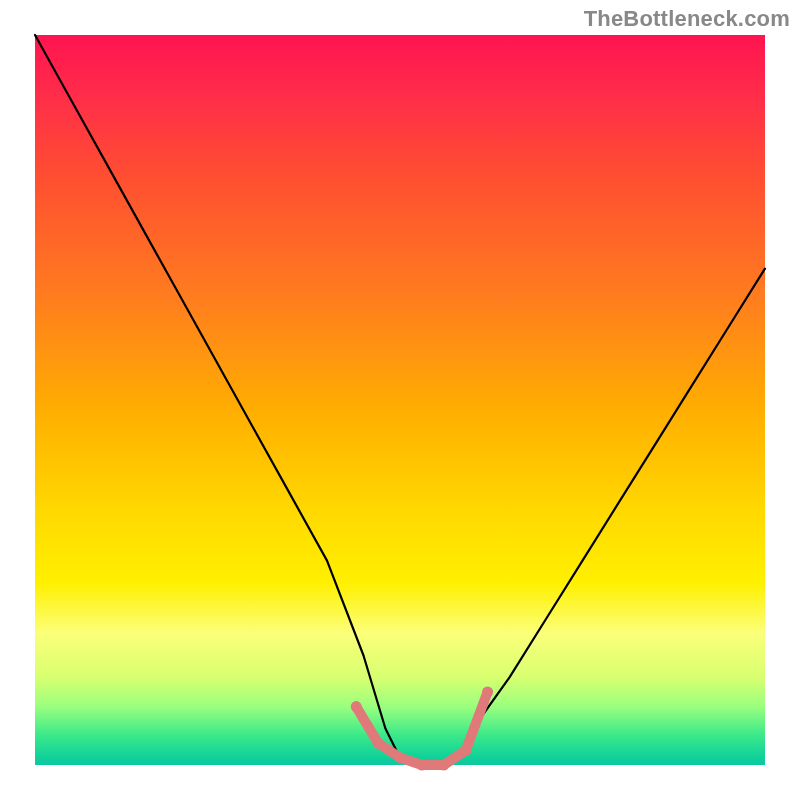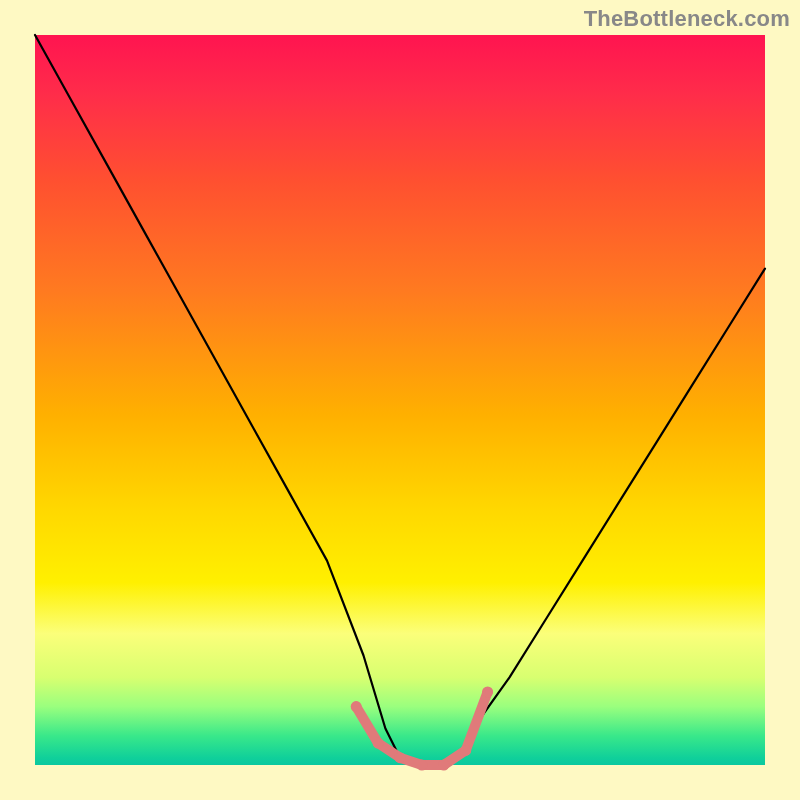--- a/index.html
+++ b/index.html
@@ -8,21 +8,21 @@
     width: 800px;
     height: 800px;
     overflow: hidden;
     font-family: Arial, Helvetica, sans-serif;
     background: #000;
   }
   .stage {
     position: relative;
     width: 800px;
     height: 800px;
-    background: #fef9c3;
+    background: #ffffff;
   }
   .plot-bg {
     position: absolute;
     left: 35px;
     top: 35px;
     width: 730px;
     height: 730px;
     
     background: linear-gradient(
       to bottom,

